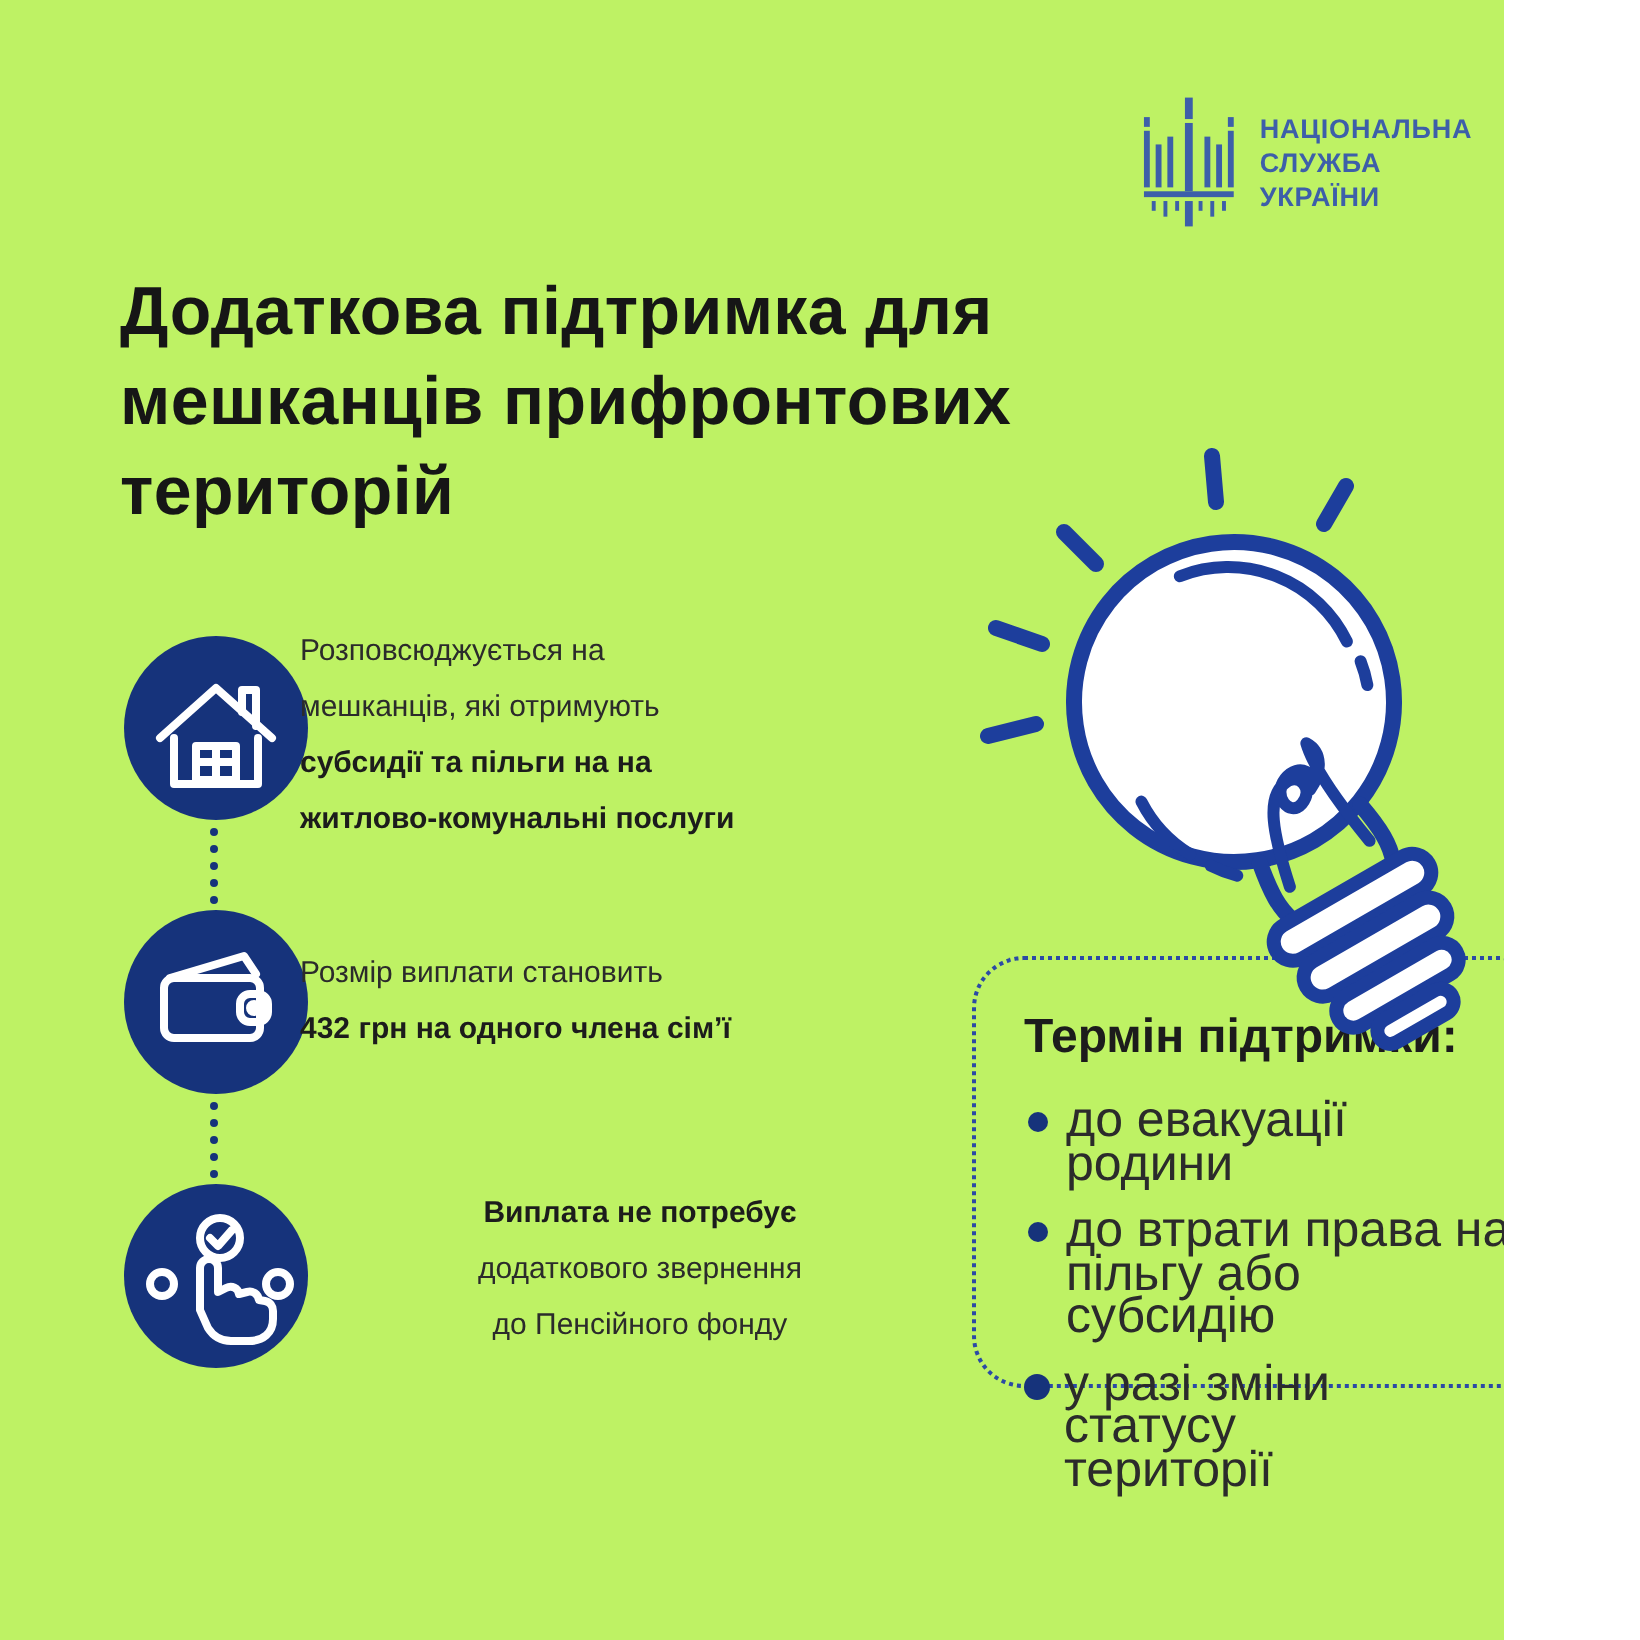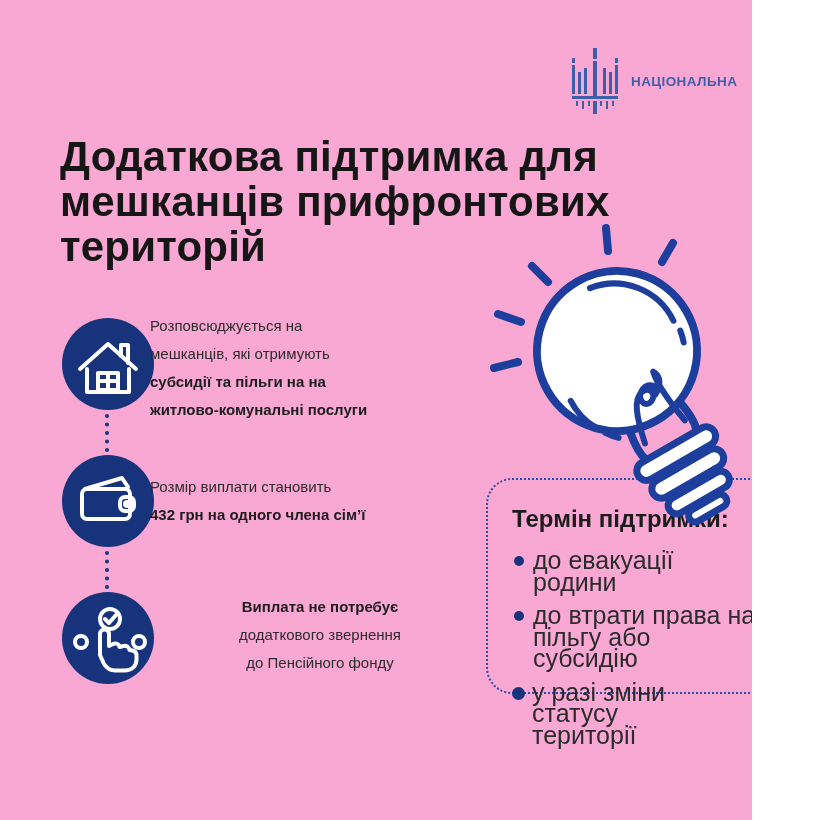--- a/index.html
+++ b/index.html
@@ -2,21 +2,21 @@
 <html><head>
 <meta charset="utf-8">
 <style>
   * { margin: 0; padding: 0; box-sizing: border-box; }
   html, body { background: #ffffff; }
   body { font-family: "Liberation Sans", sans-serif; }
   #canvas {
     position: relative;
     width: 752px;
     height: 820px;
-    background: #f9a8d4;
+    background: #bef264;
     overflow: hidden;
   }
 
   
   .logo {
     position: absolute;
     left: 571px; top: 46px;
     display: flex;
     align-items: center;
     gap: 12px;
@@ -27,21 +27,21 @@
     line-height: 17px;
     font-weight: 700;
     letter-spacing: 0.4px;
   }
 
   
   .page-title {
     position: absolute;
     left: 60px; top: 134px;
     width: 600px;
-    font-size: 42px;
+    font-size: 34px;
     line-height: 45px;
     font-weight: 800;
     color: #161616;
     letter-spacing: 0.2px;
   }
 
   
   .item-circle {
     position: absolute;
     left: 62px;
@@ -145,20 +145,21 @@
           <rect x="11" y="55" width="2" height="8"></rect>
         <rect x="17" y="55" width="2" height="5"></rect>
           <rect x="22" y="55" width="4" height="13"></rect>
         <rect x="29" y="55" width="2" height="5"></rect>
           <rect x="35" y="55" width="2" height="8"></rect>
         <rect x="41" y="55" width="2" height="5"></rect>
       </g>
     </svg>
     <div class="logo-text">
       <div>НАЦІОНАЛЬНА</div>
+      <div>СЛУЖБА УКРАЇНИ</div>
     </div>
   </div>
 
   <h1 class="page-title">Додаткова підтримка для мешканців прифронтових територій</h1>
 
   <div class="item-circle circle-1">
     <svg width="92" height="92" viewBox="0 0 92 92">
       <g stroke="#ffffff" stroke-width="4" fill="none" stroke-linecap="round" stroke-linejoin="round">
         <path d="M18,51 L46,26 L74,51"></path>
         <path d="M59,38 L59,27 L66,27 L66,45"></path>

